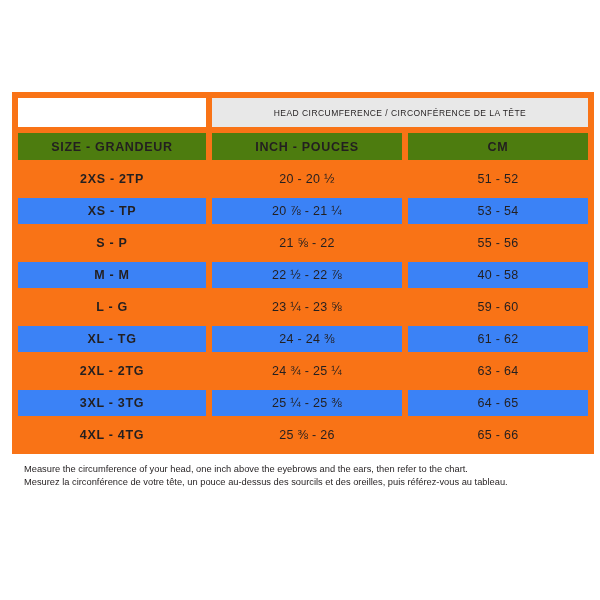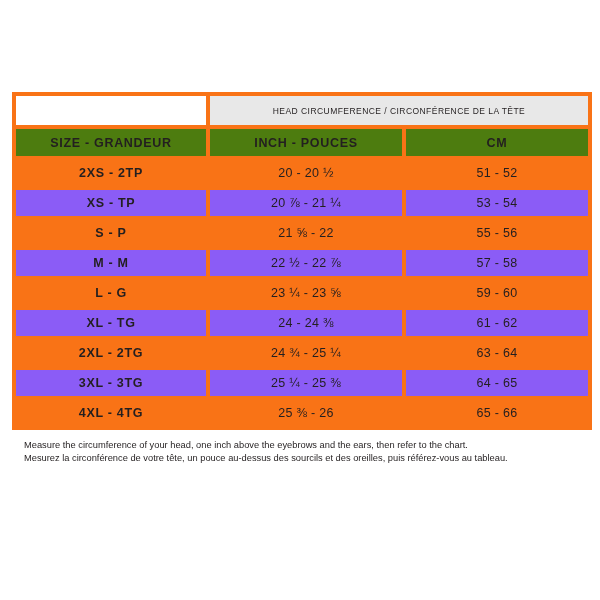--- a/index.html
+++ b/index.html
@@ -30,21 +30,21 @@
     letter-spacing: 0.6px;
     line-height: 1.18;
     text-transform: uppercase;
   }
   table.size-chart {
     border-collapse: collapse;
     width: 576px;
     table-layout: fixed;
   }
   table.size-chart td, table.size-chart th {
-    border: 4px solid #f97316;
+    border: 6px solid #f97316;
     padding: 0;
     margin: 0;
   }
   .col-size { width: 194px; }
   .col-inch { width: 196px; }
   .col-cm   { width: 186px; }
 
   .spanhead {
     background: #e8e8e8;
     text-align: center;
@@ -75,21 +75,21 @@
     font-size: 12.5px;
     height: 26px;
     vertical-align: middle;
     letter-spacing: 0.3px;
   }
   .row-cell.size {
     font-weight: bold;
     letter-spacing: 0.7px;
   }
   tr.odd td { background: #f97316; }
-  tr.even td { background: #8b5cf6; }
+  tr.even td { background: #3b82f6; }
   .notes {
     margin: 9px 0 0 12px;
     font-size: 9.3px;
     line-height: 1.42;
     color: #231f20;
   }
 </style>
 </head>
 <body>
 
@@ -125,21 +125,21 @@
         <td class="row-cell">53 - 54</td>
       </tr>
       <tr class="odd">
         <td class="row-cell size">S - P</td>
         <td class="row-cell">21 ⅝ - 22</td>
         <td class="row-cell">55 - 56</td>
       </tr>
       <tr class="even">
         <td class="row-cell size">M - M</td>
         <td class="row-cell">22 ½ - 22 ⅞</td>
-        <td class="row-cell">57 - 58</td>
+        <td class="row-cell">40 - 58</td>
       </tr>
       <tr class="odd">
         <td class="row-cell size">L - G</td>
         <td class="row-cell">23 ¼ - 23 ⅝</td>
         <td class="row-cell">59 - 60</td>
       </tr>
       <tr class="even">
         <td class="row-cell size">XL - TG</td>
         <td class="row-cell">24 - 24 ⅜</td>
         <td class="row-cell">61 - 62</td>

